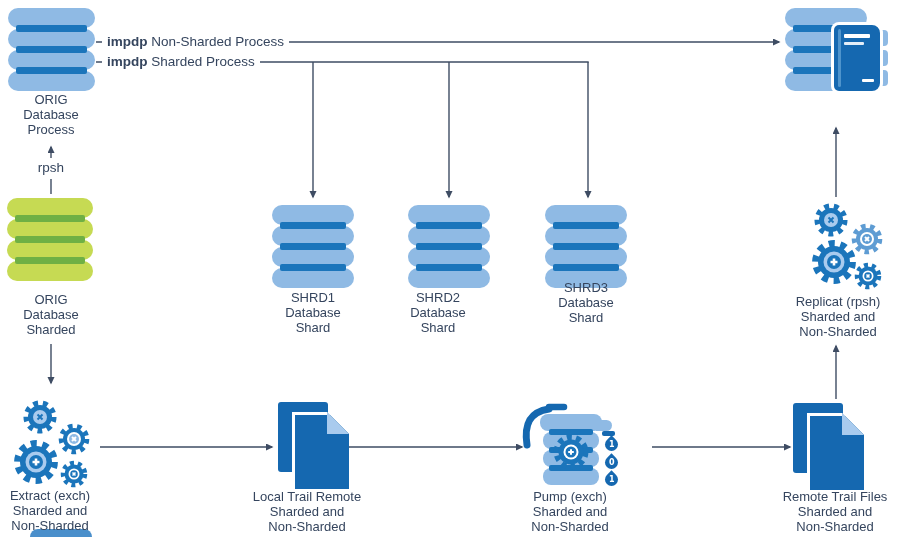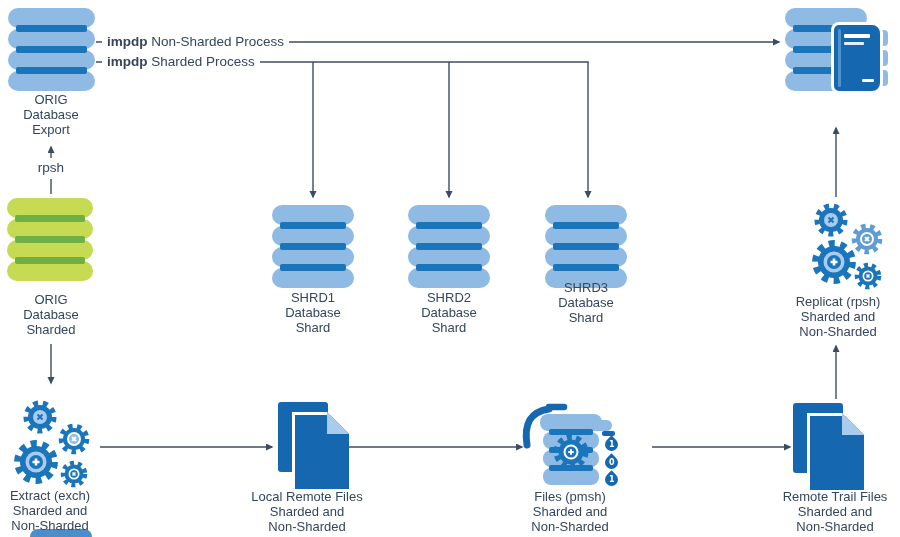--- a/index.html
+++ b/index.html
@@ -94,21 +94,21 @@
       <div class="bar"></div>
       <div class="pill"></div>
       <div class="bar"></div>
     <div class="pill"></div>
       <div class="bar"></div>
       <div class="pill"></div>
   </div>
   <div class="label" style="left:1px;top:92px;width:100px">
     <div>ORIG</div>
     <div>Database</div>
-    <div>Export</div>
+    <div>Process</div>
   </div>
 
   <div class="label" style="left:11px;top:160px;width:80px;font-size:13.5px">rpsh</div>
 
   <div class="edge-label" style="left:102px;top:54px">
     <b>impdp</b><span> Sharded Process</span>
   </div>
   <div class="edge-label" style="left:102px;top:34px">
     <b>impdp</b><span> Non-Sharded Process</span>
   </div>
@@ -165,21 +165,21 @@
 
   <div class="db" style="left:408px;top:205px;width:82px">
     <div class="pill"></div>
       <div class="bar"></div>
       <div class="pill"></div>
       <div class="bar"></div>
     <div class="pill"></div>
       <div class="bar"></div>
       <div class="pill"></div>
   </div>
-  <div class="label" style="left:399px;top:290px;width:100px">
+  <div class="label" style="left:388px;top:290px;width:100px">
     <div>SHRD2</div>
     <div>Database</div>
     <div>Shard</div>
   </div>
 
   <div class="db" style="left:545px;top:205px;width:82px">
     <div class="pill"></div>
       <div class="bar"></div>
       <div class="pill"></div>
       <div class="bar"></div>
@@ -263,21 +263,21 @@
     <div>Non-Sharded</div>
   </div>
 
   <div class="docs" style="left:278px;top:402px;width:70px;height:86px">
     <div class="page-back"></div>
     <div class="page-front">
         <div class="fold"></div>
       </div>
   </div>
   <div class="label" style="left:237px;top:489px;width:140px">
-    <div>Local Remote Files</div>
+    <div>Local Trail Remote</div>
     <div>Sharded and</div>
     <div>Non-Sharded</div>
   </div>
 
   <div class="canister" style="left:543px;top:414px;width:56px">
     <div class="pill cap"></div>
       <div class="bar"></div>
       <div class="pill"></div>
       <div class="bar"></div>
     <div class="pill"></div>
@@ -300,21 +300,21 @@
   <div class="drop" style="left:605px;top:438px">
       <span>1</span>
     </div>
   <div class="drop" style="left:605px;top:456px">
       <span>0</span>
     </div>
   <div class="drop" style="left:605px;top:473px">
       <span>1</span>
     </div>
   <div class="label" style="left:500px;top:489px;width:140px">
-    <div>Files (pmsh)</div>
+    <div>Pump (exch)</div>
     <div>Sharded and</div>
     <div>Non-Sharded</div>
   </div>
 
   <div class="docs" style="left:793px;top:403px;width:70px;height:86px">
     <div class="page-back"></div>
     <div class="page-front">
         <div class="fold"></div>
       </div>
   </div>

